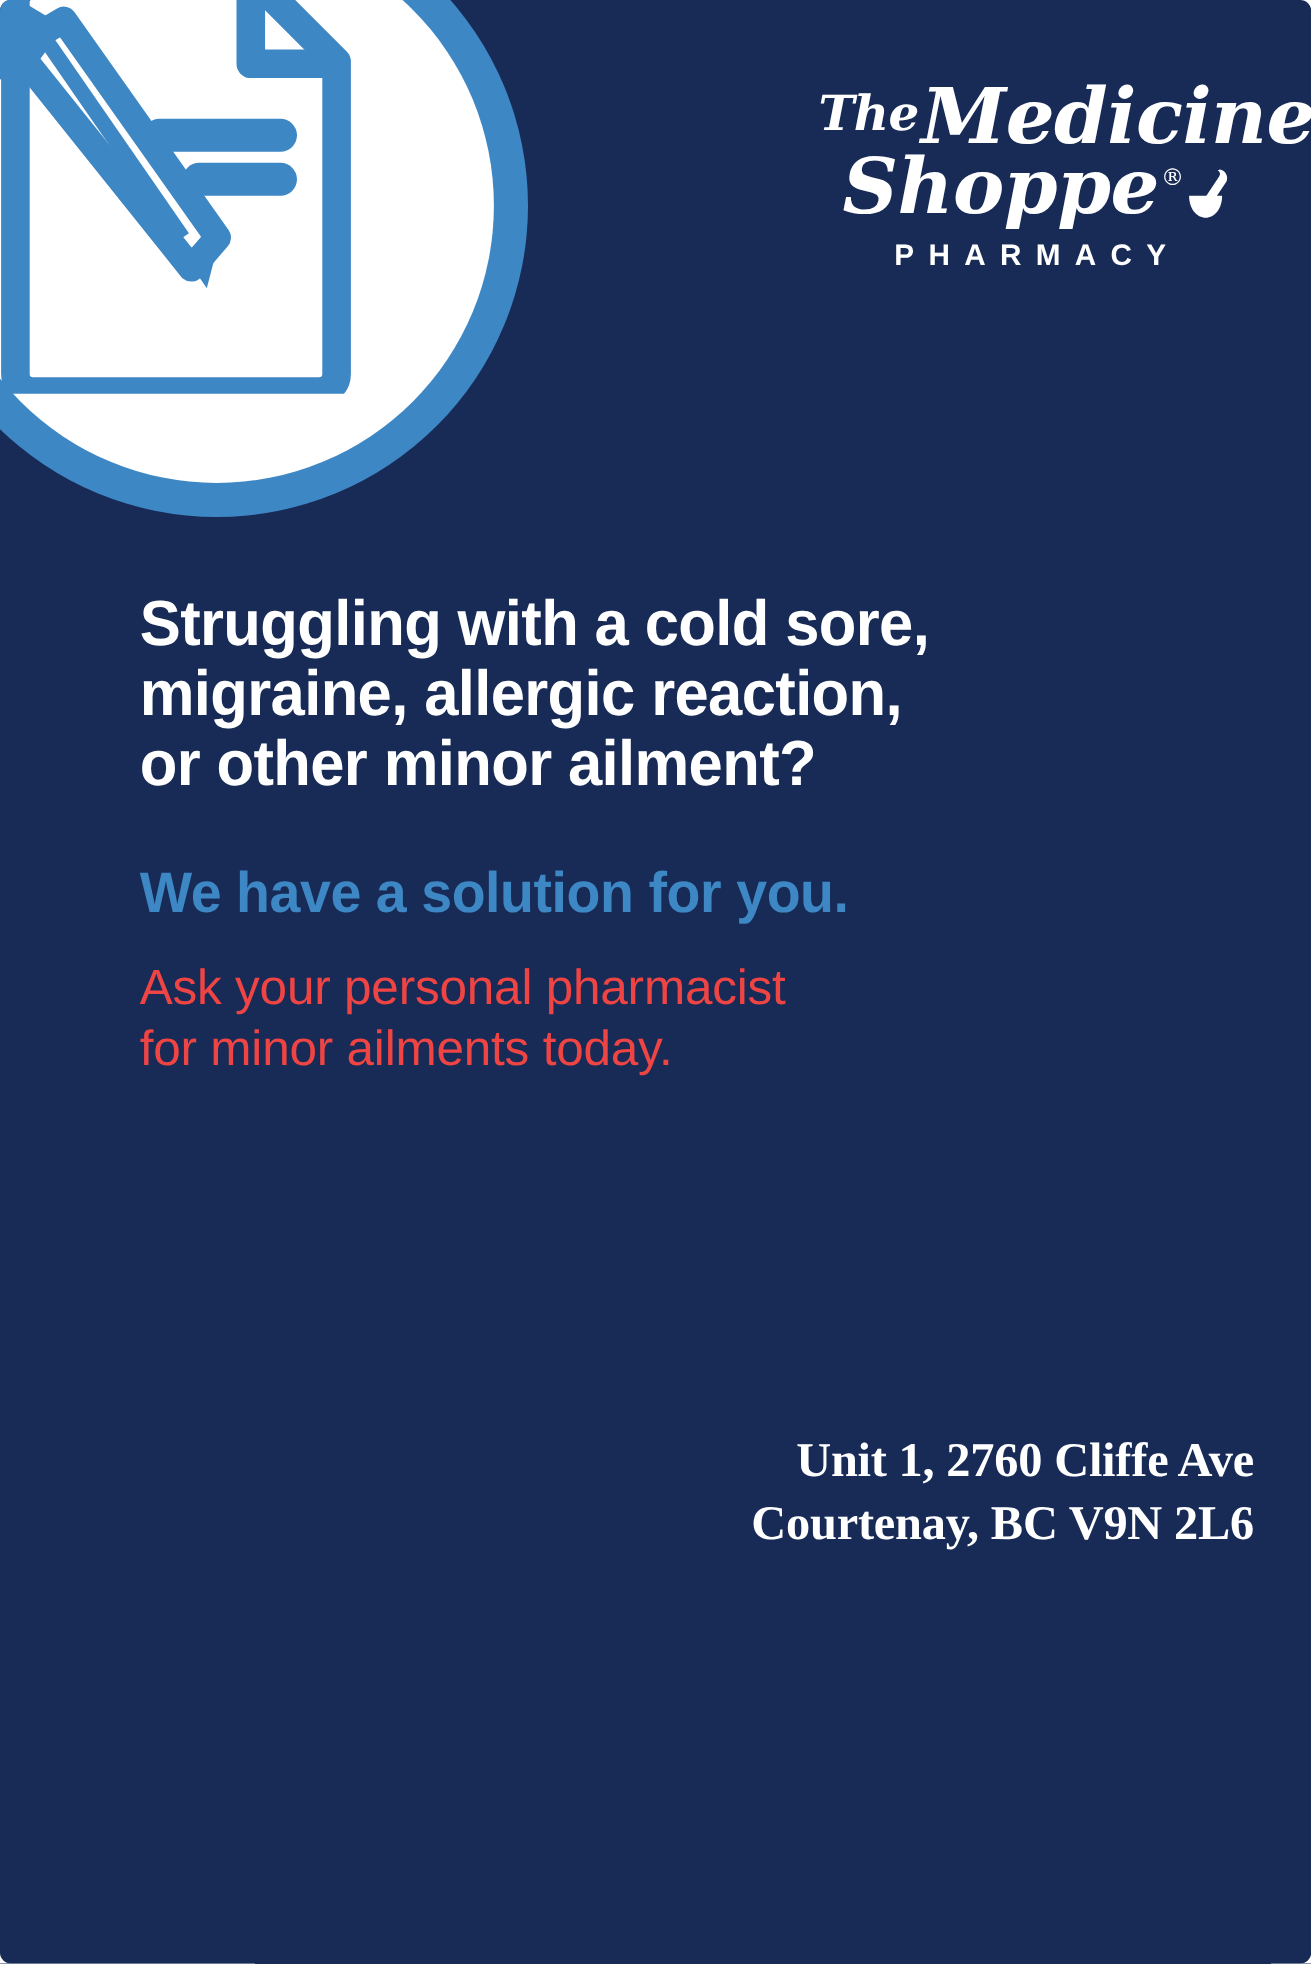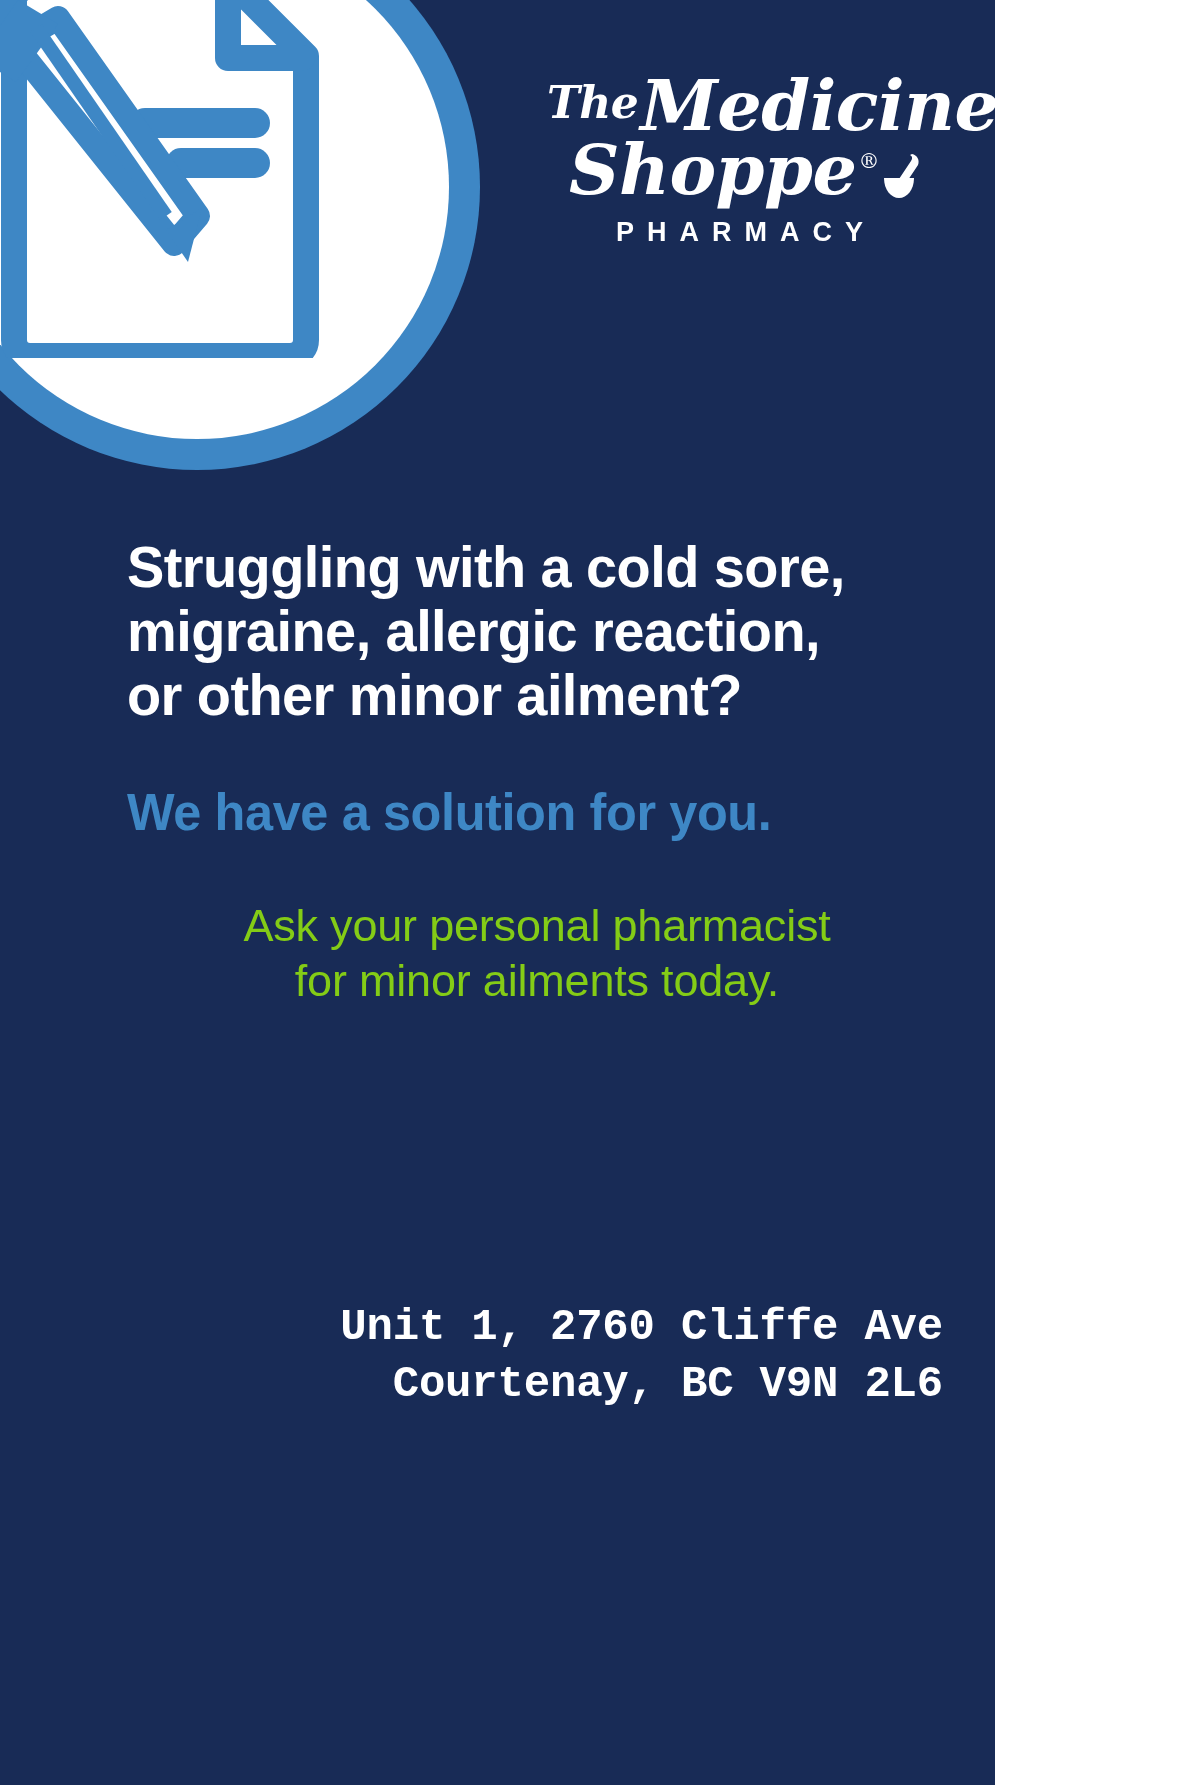--- a/index.html
+++ b/index.html
@@ -8,24 +8,25 @@
   }
   body {
     width: 1192px;
     height: 1785px;
     overflow: hidden;
     font-family: "Liberation Sans", sans-serif;
   }
 
   .poster {
     position: relative;
-    width: 995px;
+    width: 1192px;
     height: 1785px;
     background: #182B56;
     overflow: hidden;
+    border-radius: 10px;
   }
 
   
   .badge {
     position: absolute;
     left: -86px;
     top: -96px;
     width: 566px;
     height: 566px;
     border-radius: 50%;
@@ -138,38 +139,37 @@
     font-size: 52px;
     line-height: 1.1;
     color: #3E87C5;
     letter-spacing: -0.4px;
     transform: scaleX(0.97);
     transform-origin: left top;
     white-space: nowrap;
   }
 
   .body-copy {
-    margin-top: 56px;
+    margin-top: 28px;
     font-family: "Liberation Sans", sans-serif;
     font-weight: normal;
     font-size: 45px;
     line-height: 1.24;
-    color: #84cc16;
+    color: #ef4444;
     letter-spacing: -0.2px;
-    text-align: center;
   }
   .body-copy .bc-line { display: block; white-space: nowrap; }
 
   
   .address {
     position: absolute;
     right: 52px;
     bottom: 372px;
     text-align: right;
-    font-family: Liberation Mono, monospace;
+    font-family: Liberation Serif, serif;
     font-weight: bold;
     font-size: 44px;
     line-height: 1.30;
     color: #FFFFFF;
     letter-spacing: -0.2px;
   }
   .address .addr-line { display: block; white-space: nowrap; }
 </style>
 </head>
 <body>

